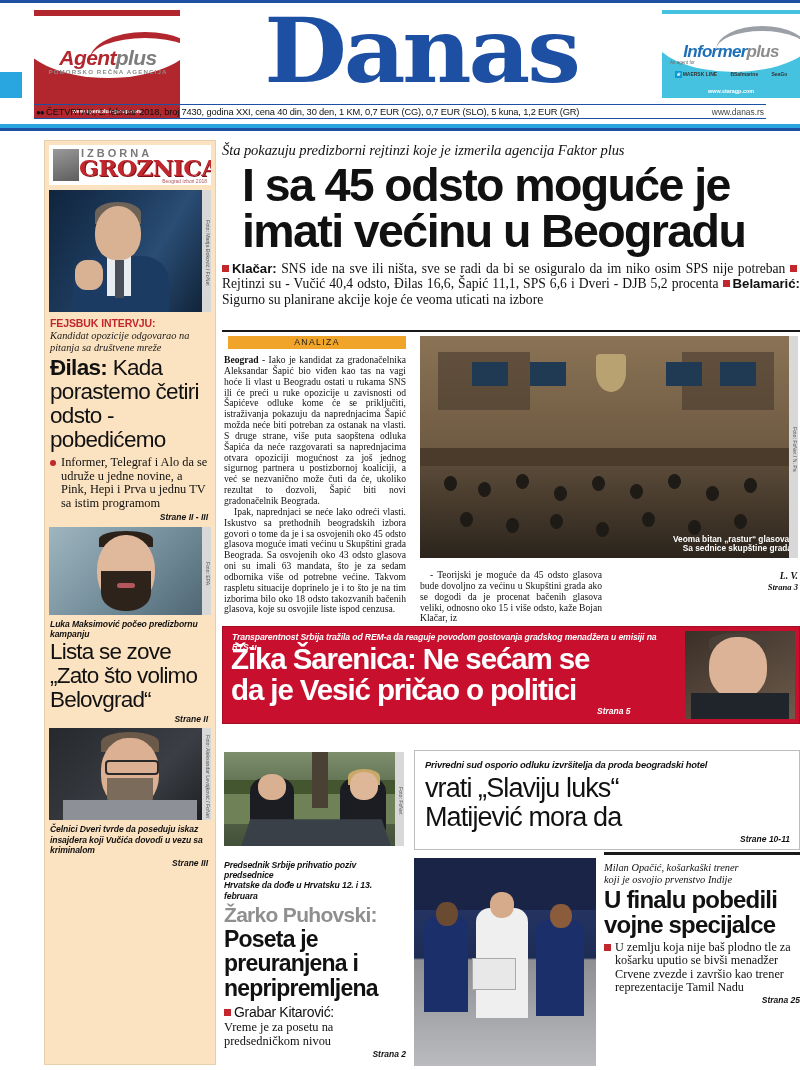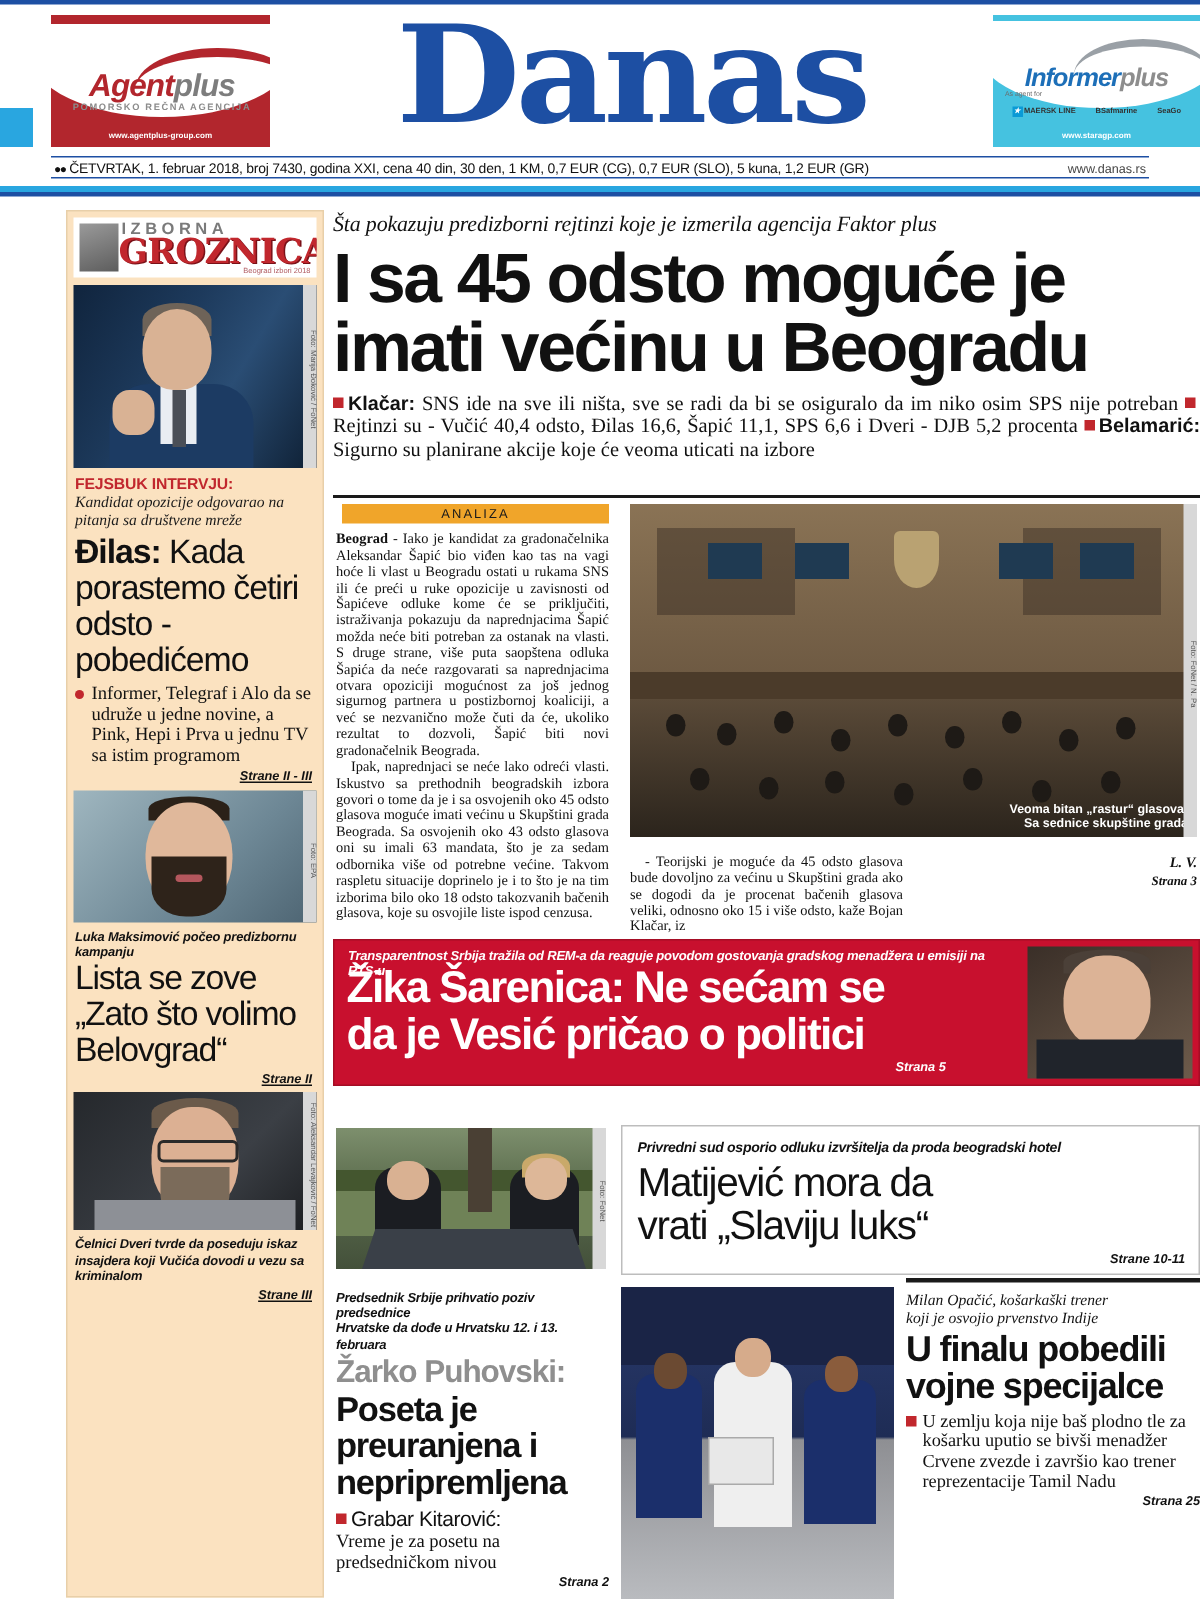--- a/index.html
+++ b/index.html
@@ -7,21 +7,21 @@
     width:800px;height:1070px;overflow:hidden;position:relative;
     font-family:"Liberation Sans",sans-serif;color:#111;
   }
   .page{position:absolute;left:0;top:0;width:800px;height:1070px;background:#fff;}
 
   
   .masthead{position:absolute;left:0;top:0;width:800px;height:100px;background:#fff;}
   .mast-rule-top{position:absolute;left:0;top:0;width:800px;height:3px;background:#1d4fa3;}
   .blue-tab{position:absolute;left:0;top:72px;width:22px;height:26px;background:#29a6e0;}
 
-  .logo-left{position:absolute;left:34px;top:10px;width:146px;height:88px;
+  .logo-left{position:absolute;left:34px;top:10px;width:146px;height:108px;
     background:#b2262d;overflow:hidden;}
   .logo-left .swoosh{position:absolute;left:-14px;top:6px;width:176px;height:62px;
     background:#fff;border-radius:0 0 120px 120px/0 0 58px 58px;}
   .logo-left .swoosh2{position:absolute;left:56px;top:22px;width:110px;height:30px;
     border-top:6px solid #b2262d;border-radius:60px 60px 0 0/30px 30px 0 0;}
   .logo-left .ltxt{position:absolute;left:8px;top:36px;width:132px;text-align:center;
     font-size:21px;font-weight:bold;font-style:italic;letter-spacing:-.6px;}
   .logo-left .ltxt .a{color:#b2262d;}
   .logo-left .ltxt .b{color:#7d7d7d;}
   .logo-left .lsub{position:absolute;left:6px;top:58px;width:136px;text-align:center;
@@ -98,21 +98,21 @@
     border-radius:40%;background:#d9b294;}
 
   .sb-kicker{font-size:10.5px;font-weight:bold;color:#c1272d;margin:5px 0 0 1px;letter-spacing:-.1px;}
   .sb-stand{font-family:"Liberation Serif",serif;font-style:italic;font-size:10.4px;
     line-height:12px;margin:1px 0 2px 1px;color:#1a1a1a;}
   .sb-head{font-size:22.5px;line-height:24px;font-weight:normal;letter-spacing:-.7px;margin:2px 0 0 1px;}
   .sb-head b{font-weight:bold;}
   .sb-bullets{font-family:"Liberation Serif",serif;font-size:12.4px;line-height:13.6px;
     margin:4px 0 0 1px;position:relative;padding-left:11px;}
   .sb-bullets .dot{position:absolute;left:0;top:4px;width:6px;height:6px;border-radius:50%;background:#c1272d;}
-  .sb-pages{text-align:right;font-size:8.5px;font-weight:bold;font-style:italic;margin:2px 3px 0 0;text-decoration:underline;}
+  .sb-pages{text-align:right;font-size:8.5px;font-weight:bold;font-style:italic;margin:2px 3px 0 0;}
 
   .ph-luka{height:88px;margin-top:5px;background:linear-gradient(135deg,#9fb6bf,#6d8795 60%,#4d6472);}
   .ph-luka .face{position:absolute;left:48px;top:8px;width:58px;height:72px;border-radius:48%;background:#e0b89b;}
   .ph-luka .hair{position:absolute;left:50px;top:4px;width:54px;height:16px;border-radius:50% 50% 0 0;background:#2b2118;}
   .ph-luka .beard{position:absolute;left:52px;top:44px;width:50px;height:40px;border-radius:0 0 46% 46%;background:#2e231a;}
   .ph-luka .lip{position:absolute;left:68px;top:56px;width:18px;height:5px;border-radius:3px;background:#b4575d;}
 
   .sb-stand2{font-size:8.6px;font-weight:bold;font-style:italic;margin:4px 0 1px 1px;letter-spacing:-.1px;}
   .sb-head2{font-size:22.5px;line-height:24px;letter-spacing:-.8px;margin:1px 0 0 1px;}
 
@@ -122,21 +122,21 @@
   .ph-nogo .glasses{position:absolute;left:56px;top:32px;width:50px;height:11px;
     border:2px solid #2a2a2a;border-radius:4px;}
   .ph-nogo .beard{position:absolute;left:58px;top:50px;width:46px;height:34px;
     border-radius:0 0 44% 44%;background:#7b6b5a;}
   .ph-nogo .jacket{position:absolute;left:14px;top:72px;width:134px;height:22px;background:#8d9096;}
 
   
   .lead{position:absolute;left:222px;top:142px;width:578px;}
   .lead-kicker{font-family:"Liberation Serif",serif;font-style:italic;font-size:14.6px;
     color:#111;letter-spacing:-.1px;}
-  .lead-head{font-size:46.5px;line-height:46px;font-weight:bold;letter-spacing:-1.6px;margin-top:3px;}
+  .lead-head{font-size:46.5px;line-height:46px;font-weight:bold;letter-spacing:-1.6px;margin-top:3px;margin-left:20px;}
   .lead-sub{font-family:"Liberation Serif",serif;font-size:13.6px;line-height:15.4px;
     margin-top:7px;text-align:justify;}
   .sq{display:inline-block;width:7px;height:7px;background:#c1272d;margin-right:3px;vertical-align:1px;}
   .lead-sub b{font-family:"Liberation Sans",sans-serif;font-weight:bold;font-size:13.2px;}
   .lead-rule{position:absolute;left:222px;top:330px;width:578px;height:2px;background:#1a1a1a;}
 
   
   .analiza-tag{position:absolute;left:228px;top:336px;width:178px;height:13px;background:#f0a52a;}
   .analiza-tag span{display:block;text-align:center;font-size:8.6px;letter-spacing:1.4px;
     line-height:13px;color:#1a1a1a;}
@@ -407,22 +407,22 @@
     <div class="ph">
       <div class="hair"></div>
       <div class="face"></div>
       <div class="body"></div>
     </div>
   </div>
 
   <div class="matij">
     <div class="kick">Privredni sud osporio odluku izvršitelja da proda beogradski hotel</div>
     <div class="head">
+      <div>vrati „Slaviju luks“</div>
       <div>Matijević mora da</div>
-      <div>vrati „Slaviju luks“</div>
     </div>
     <div class="pg">Strane 10-11</div>
   </div>
 
   <div class="ph-vucic">
     <div class="hedge"></div>
     <div class="grass"></div>
     <div class="tree"></div>
     <div class="m"></div>
     <div class="mh"></div>

